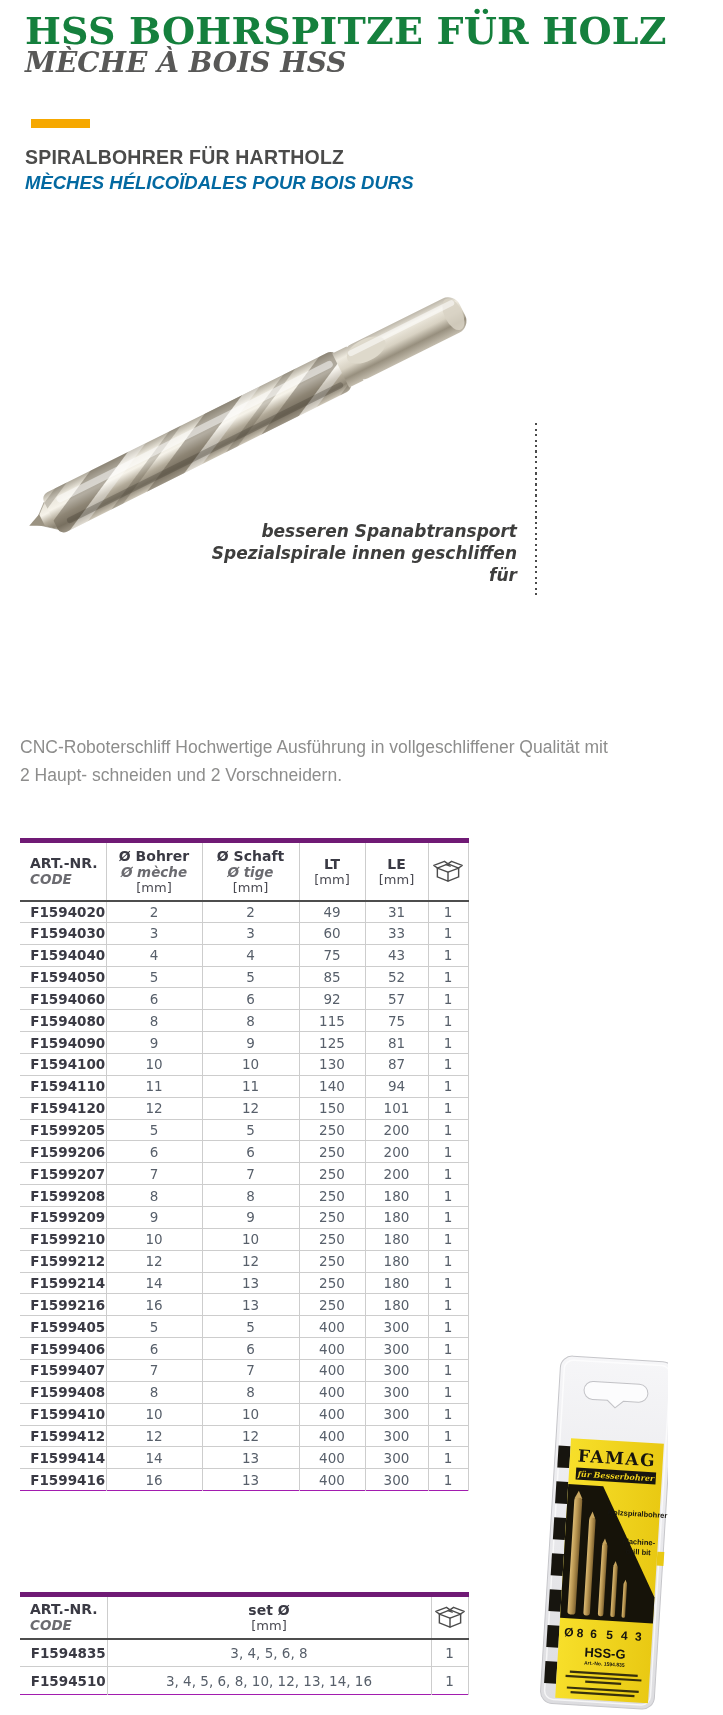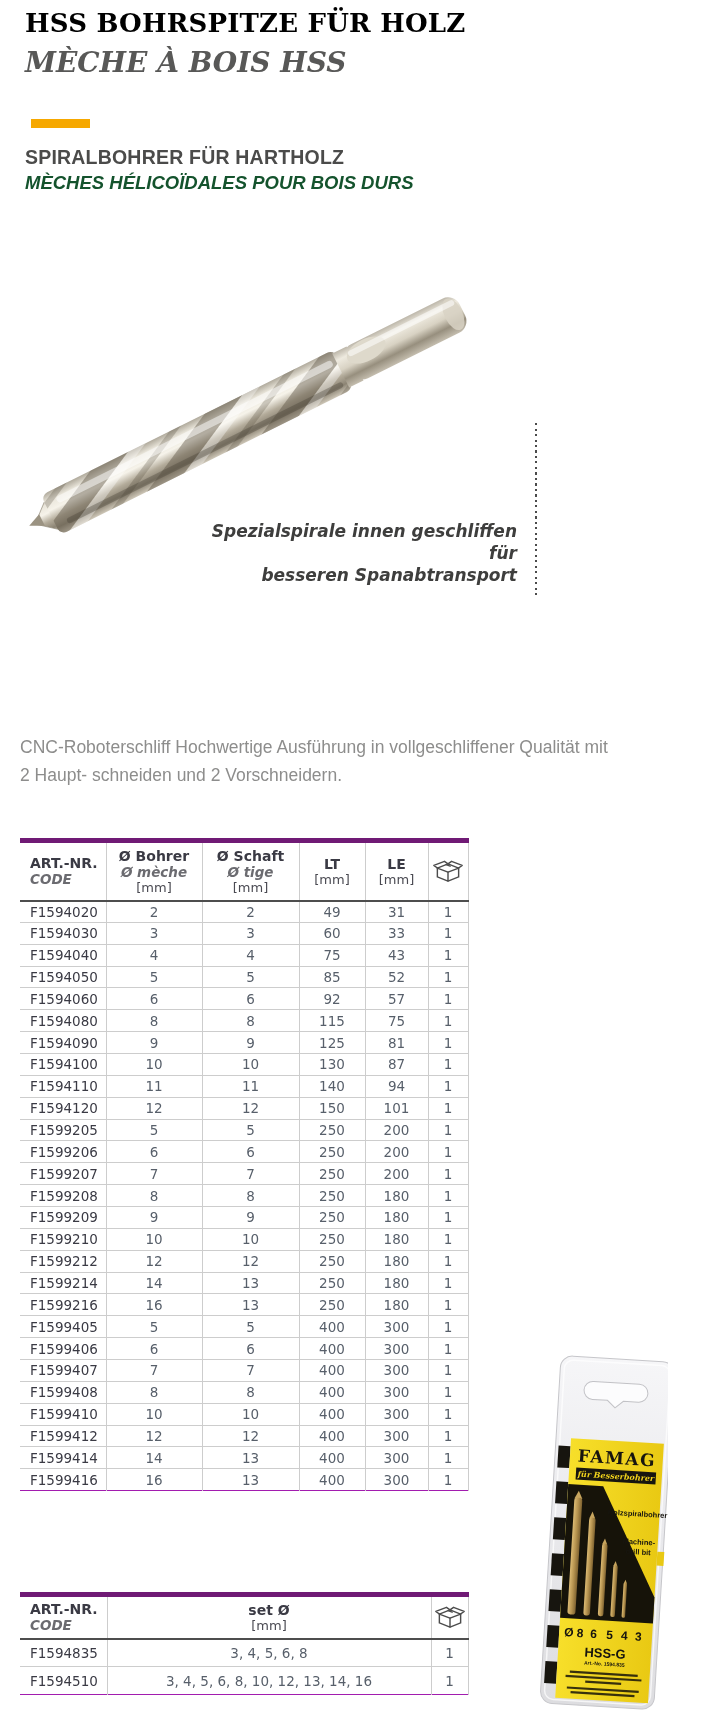--- a/index.html
+++ b/index.html
@@ -4,36 +4,36 @@
 <style>
   * { margin:0; padding:0; box-sizing:border-box; }
   html,body { background:#ffffff; }
   .page {
     position:relative; width:723px; height:1715px; background:#fff;
     font-family:"Liberation Sans", sans-serif; overflow:hidden;
   }
   
   .title-de {
     position:absolute; left:25px; top:8px;
-    font-family:"DejaVu Serif", serif; font-weight:700; font-size:26px;
-    color:#000000; letter-spacing:0.2px; white-space:nowrap;
+    font-family:"DejaVu Serif", serif; font-weight:700; font-size:38px;
+    color:#15803d; letter-spacing:0.2px; white-space:nowrap;
   }
   .title-fr {
     position:absolute; left:25px; top:46px;
     font-family:"DejaVu Serif", serif; font-weight:700; font-style:italic;
     font-size:28px; color:#585857; white-space:nowrap;
   }
   .accent-bar { position:absolute; left:31px; top:119px; width:59px; height:9px; }
   .subtitle-de {
     position:absolute; left:25px; top:146px; font-size:19.5px; font-weight:700;
     color:#4B4B4A; letter-spacing:0.2px; white-space:nowrap;
   }
   .subtitle-fr {
     position:absolute; left:25px; top:172px; font-size:18.5px; font-weight:700;
-    font-style:italic; color:#14532d; white-space:nowrap;
+    font-style:italic; color:#0369a1; white-space:nowrap;
   }
   
   .hero-svg { position:absolute; left:22px; top:272px; }
   .dotline {
     position:absolute; left:535px; top:423px; width:2px; height:176px;
     background:repeating-linear-gradient(to bottom, #4B4B4B 0 2px, transparent 2px 5.5px);
   }
   .caption {
     position:absolute; left:190px; top:520px; width:327px; text-align:right;
     font-family:"DejaVu Sans", sans-serif;
@@ -59,21 +59,21 @@
   table.spec th.c1 { text-align:left; padding-left:10px; }
   .hb { font-weight:700; font-size:14px; color:#3A3A44; line-height:16px; }
   .hi { font-weight:700; font-style:italic; font-size:13.5px; color:#6B6B70; line-height:16px; }
   .hu { font-weight:400; font-size:13px; color:#4A4A52; line-height:15px; }
   table.spec.main tbody tr { height:21.86px; border-bottom:1px solid #CDCDCD; }
   table.spec.sets tbody tr { height:28px; border-bottom:1px solid #CDCDCD; }
   table.spec tbody tr:last-child { border-bottom:1px solid #a21caf;margin-top:34px; }
   table.spec td, table.spec th { border-left:1px solid #CDCDCD; }
   table.spec td:first-child, table.spec th:first-child { border-left:none; }
   table.spec td:last-child, table.spec th:last-child { border-right:1px solid #CDCDCD; }
-  td.cc { font-weight:400; font-size:13.5px; color:#3A3A44; padding-left:10px; vertical-align:middle; }
+  td.cc { font-weight:700; font-size:13.5px; color:#3A3A44; padding-left:10px; vertical-align:middle;text-align:center; }
   td.cn { font-size:13.5px; color:#575F6A; text-align:center; vertical-align:middle; }
   .pkgicon { width:34px; height:26px; display:block; margin:0 auto; }
   .hidden-defs { position:absolute; width:0; height:0; overflow:hidden; }
   
   .package-svg { position:absolute; left:526px; top:1352px; }
 </style>
 </head>
 <body>
 
 <div class="page">
@@ -119,22 +119,22 @@
       <ellipse cx="478" cy="240" rx="9" ry="17" fill="#d8d2c4" opacity="0.85"></ellipse>
       <ellipse cx="384" cy="233" rx="21" ry="11" fill="#ded9cb"></ellipse>
       <rect x="366" y="226" width="118" height="6" rx="3" fill="rgba(255,255,255,0.55)"></rect>
     </g>
   </svg>
 
   <div class="dotline"></div>
 
   <div class="caption">
     <div class="cap-de">
+      <div>besseren Spanabtransport</div>
       <div>Spezialspirale innen geschliffen für</div>
-      <div>besseren Spanabtransport</div>
     </div>
   </div>
 
   <div class="desc">
     <div>CNC-Roboterschliff Hochwertige Ausführung in vollgeschliffener Qualität mit</div>
     <div>2 Haupt- schneiden und 2 Vorschneidern.</div>
   </div>
 
   <svg class="hidden-defs" aria-hidden="true">
     <symbol id="pkg" viewBox="0 0 28 22">

